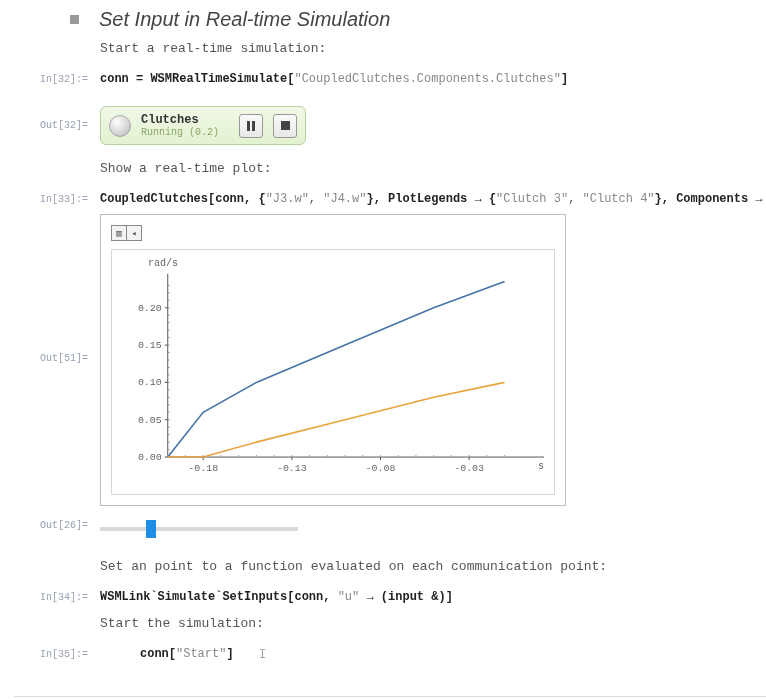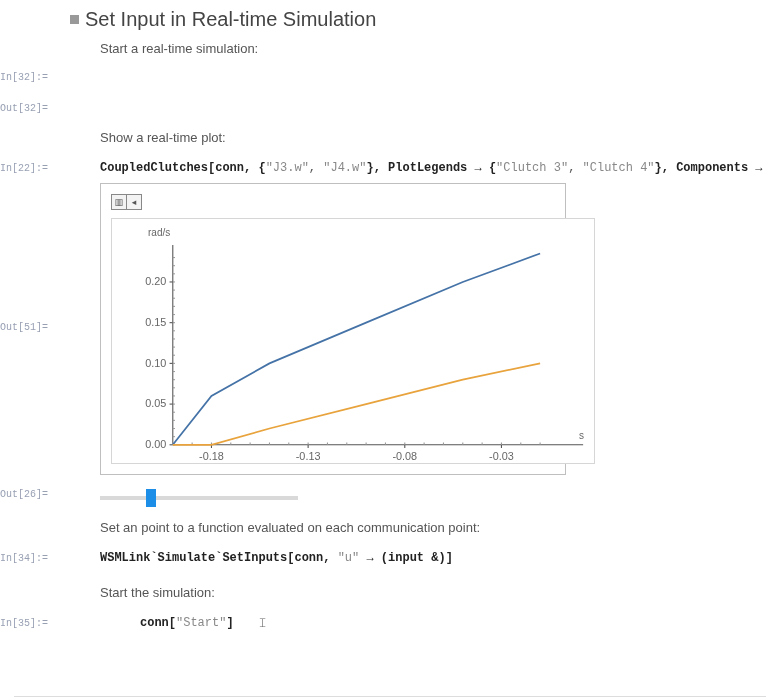--- a/index.html
+++ b/index.html
@@ -9,47 +9,50 @@
     font-size: 13px;
     color: #333;
     background: #fff;
     width: 766px;
     overflow: hidden;
   }
   .section-header {
     display: flex;
     align-items: center;
     margin: 0 0 10px 70px;
-    gap: 6px;
+    gap: 20px;
+    font-style: italic;
   }
   .section-bullet {
     width: 9px;
     height: 9px;
     background: #999;
   }
   .section-title {
     font-size: 20px;
     color: #444;
     font-weight: 400;
   }
   .row {
     display: flex;
     align-items: center;
     margin-bottom: 4px;
   }
   .label-col {
     width: 88px;
+    text-align: right;
     padding-right: 12px;
     color: #98a0b3;
     font-size: 10px;
     font-family: 'Courier New', monospace;
   }
   .content-col {
     flex: 1;
     min-width: 0;
+    font-family: Liberation Mono, monospace;
   }
   .narration {
     color: #555;
     font-size: 13px;
     margin-bottom: 12px;
   }
   .code {
     font-family: 'Courier New', monospace;
     font-size: 12px;
     font-weight: bold;
@@ -118,21 +121,21 @@
     background: #f3f3f3;
     font-size: 9px;
     display: flex;
     align-items: center;
     justify-content: center;
     color: #555;
   }
   .chip + .chip { border-left: none; }
   .chart-box {
     border: 1px solid #d6d6d6;
-    width: 484px;
+    width: 444px;
     height: 246px;
     box-sizing: border-box;
     background: #fff;
     position: relative;
   }
   .ylabel-unit {
     position: absolute;
     left: 36px;
     top: 8px;
     font-size: 10px;
@@ -201,33 +204,54 @@
   <div class="section-title">Set Input in Real-time Simulation</div>
 </div>
 
 <div class="row">
   <div class="label-col"></div>
   <div class="content-col narration">Start a real-time simulation:</div>
 </div>
 
 <div class="row">
   <div class="label-col">In[32]:=</div>
+  <div class="content-col code">
+    <span>conn = WSMRealTimeSimulate[</span><span class="str">"CoupledClutches.Components.Clutches"</span><span>]</span>
+  </div>
 </div>
 
 <div class="row" style="margin-top:20px;margin-bottom:16px;">
   <div class="label-col">Out[32]=</div>
+  <div class="content-col">
+    <div class="running-box">
+      <div class="orb"></div>
+      <div class="rb-text">
+        <div class="rb-title">Clutches</div>
+        <div class="rb-status">Running (0.2)</div>
+      </div>
+      <div class="ctrl-btn">
+        <span class="pause-glyph">
+            <span></span>
+            <span></span>
+          </span>
+      </div>
+      <div class="ctrl-btn">
+        <span class="stop-glyph"></span>
+      </div>
+    </div>
+  </div>
 </div>
 
 <div class="row">
   <div class="label-col"></div>
   <div class="content-col narration">Show a real-time plot:</div>
 </div>
 
 <div class="row">
-  <div class="label-col">In[22]:=</div>
+  <div class="label-col">In[33]:=</div>
   <div class="content-col code">
     <span>CoupledClutches[conn, {</span><span class="str">"J3.w"</span><span class="op">, </span><span class="str">"J4.w"</span><span>}, PlotLegends → {</span><span class="str">"Clutch 3"</span><span class="op">, </span><span class="str">"Clutch 4"</span><span>}, Components → {</span><span class="str">"s"</span>
   </div>
 </div>
 
 <div class="row" style="position:relative;margin-top:4px;margin-bottom:14px;">
   <div class="label-col" style="align-self:center">Out[51]=</div>
   <div class="content-col">
     <div class="plot-frame">
       <div class="toolbar-chips">
@@ -304,42 +328,42 @@
             <line x1="394.3809523809524" y1="208" x2="394.3809523809524" y2="206" stroke="#999"></line>
             <path d="M56 208 L91.61904761904765 163 L145.0476190476191 133 L234.09523809523807 95.5 L323.14285714285717 58 L394.38095238095235 31.75 " fill="none" stroke="#4573a7" stroke-width="1.6"></path>
             <path d="M56 208 L91.61904761904765 208 L145.0476190476191 193 L234.09523809523807 170.5 L323.14285714285717 148 L394.38095238095235 133 " fill="none" stroke="#e8a33c" stroke-width="1.6"></path>
           </svg>
       </div>
     </div>
   </div>
 
 </div>
 
-<div class="row" style="margin-bottom:20px;">
+<div class="row" style="margin-bottom:28px;">
   <div class="label-col">Out[26]=</div>
   <div class="content-col">
     <div class="slider-track">
       <div class="slider-thumb"></div>
     </div>
   </div>
 </div>
 
 <div class="row">
   <div class="label-col"></div>
   <div class="content-col narration">Set an point to a function evaluated on each communication point:</div>
 </div>
 
 <div class="row">
   <div class="label-col">In[34]:=</div>
   <div class="content-col code">
     <span>WSMLink`Simulate`SetInputs[conn, </span><span class="str">"u"</span><span> → (input &amp;)]</span>
   </div>
 </div>
 
-<div class="row" style="margin-top:20px;">
+<div class="row" style="margin-top:12px;">
   <div class="label-col"></div>
   <div class="content-col narration">Start the simulation:</div>
 </div>
 
 <div class="row" style="position:relative;gap:40px;">
   <div class="label-col">In[35]:=</div>
   <div class="content-col code">
     <span>conn[</span><span class="str">"Start"</span><span>]</span>
   </div>
   <span class="cursor-mark">𝙸</span>

